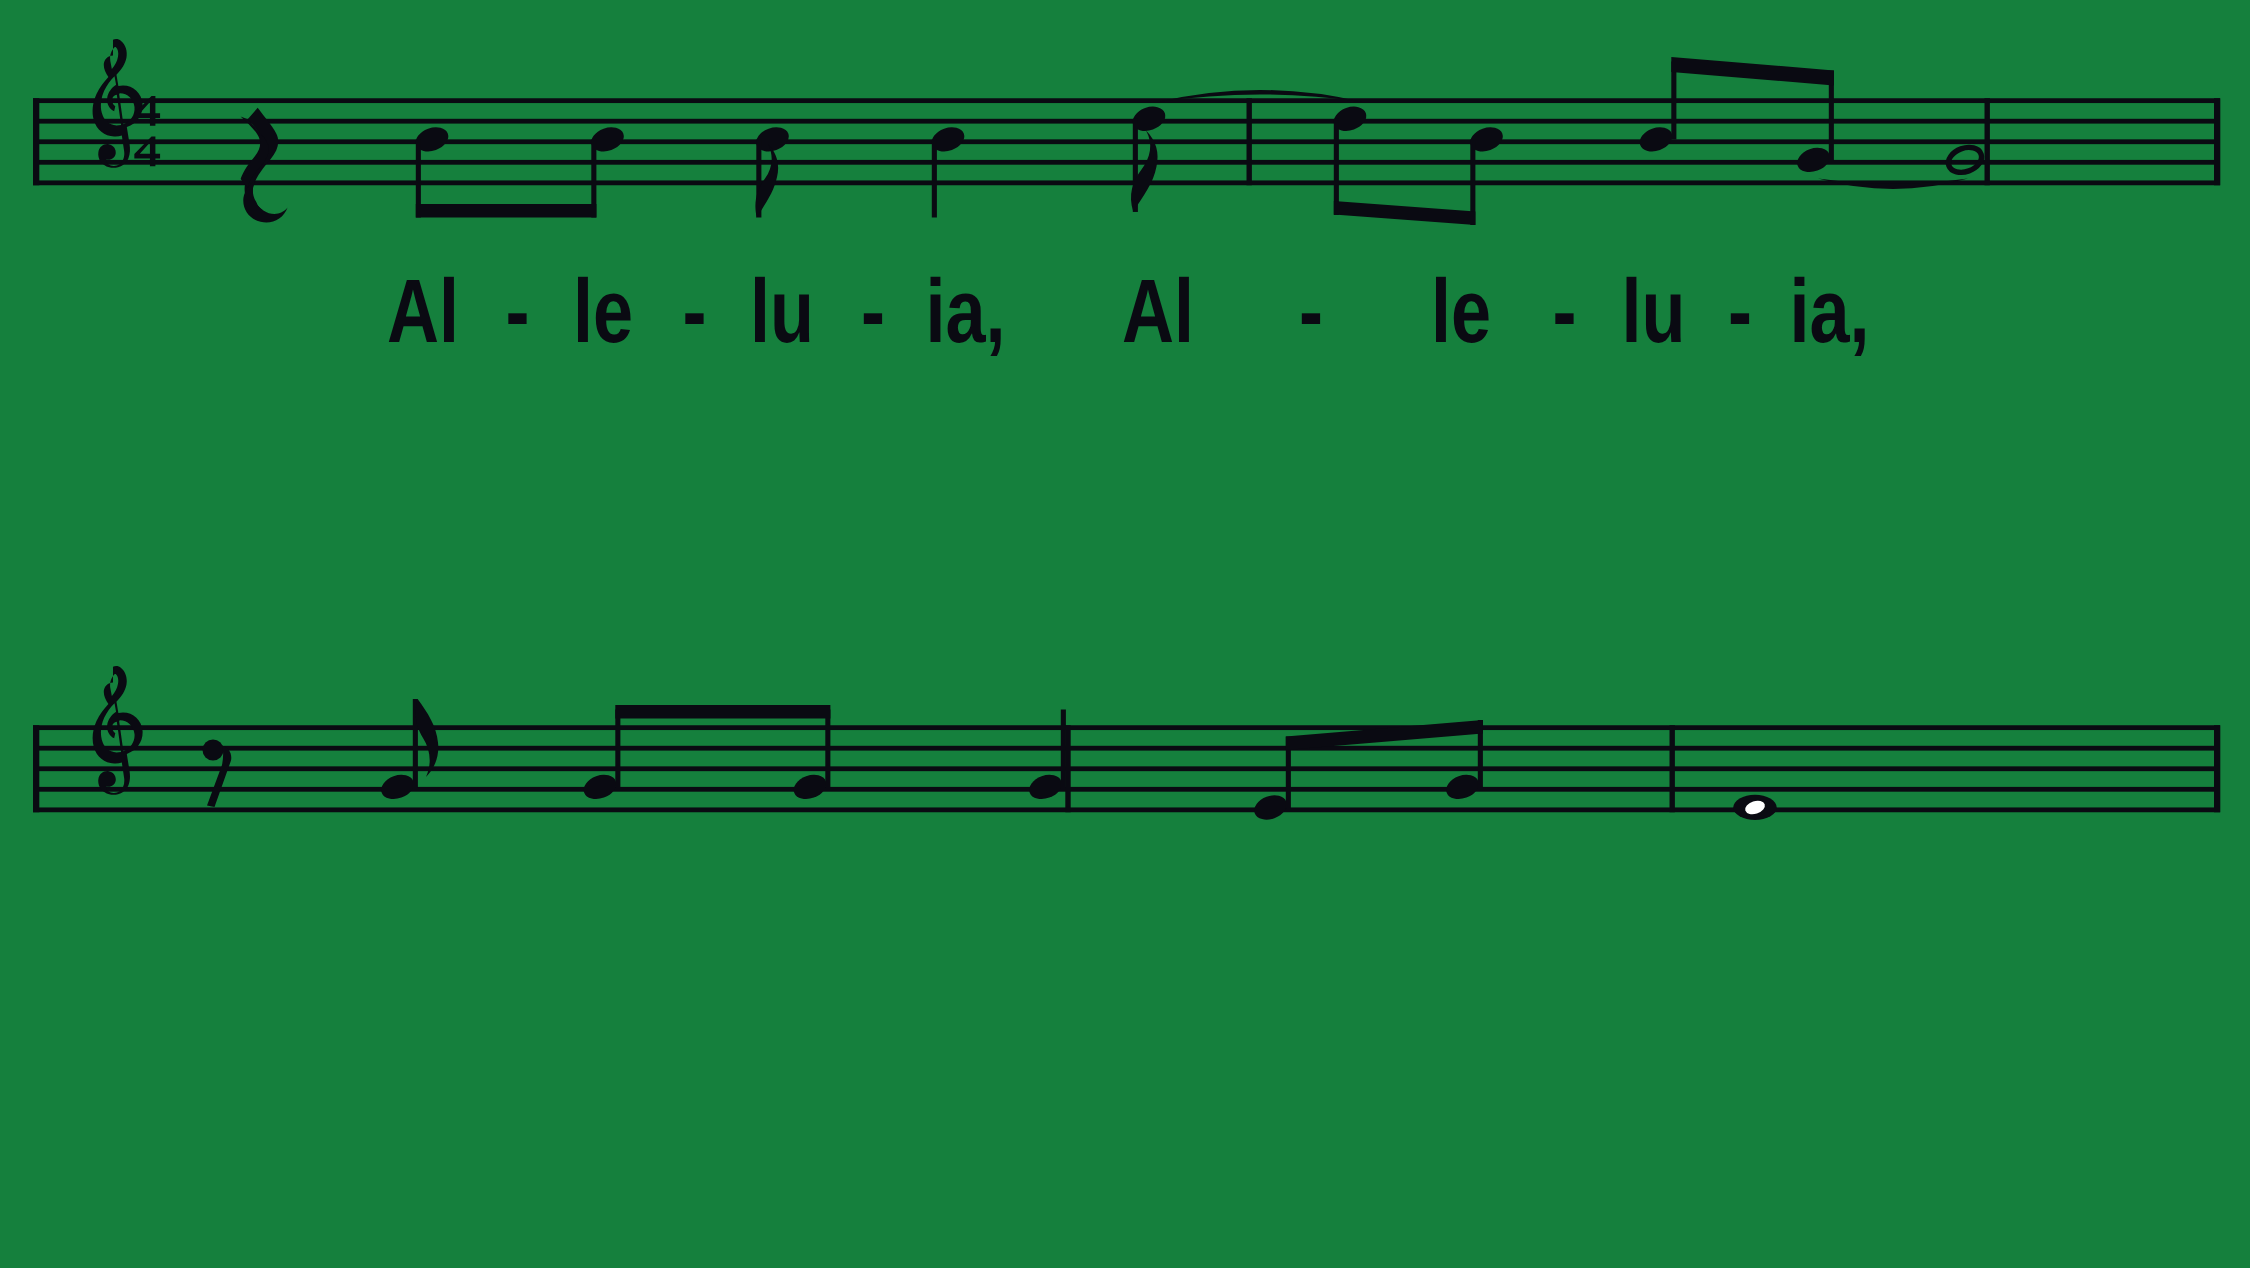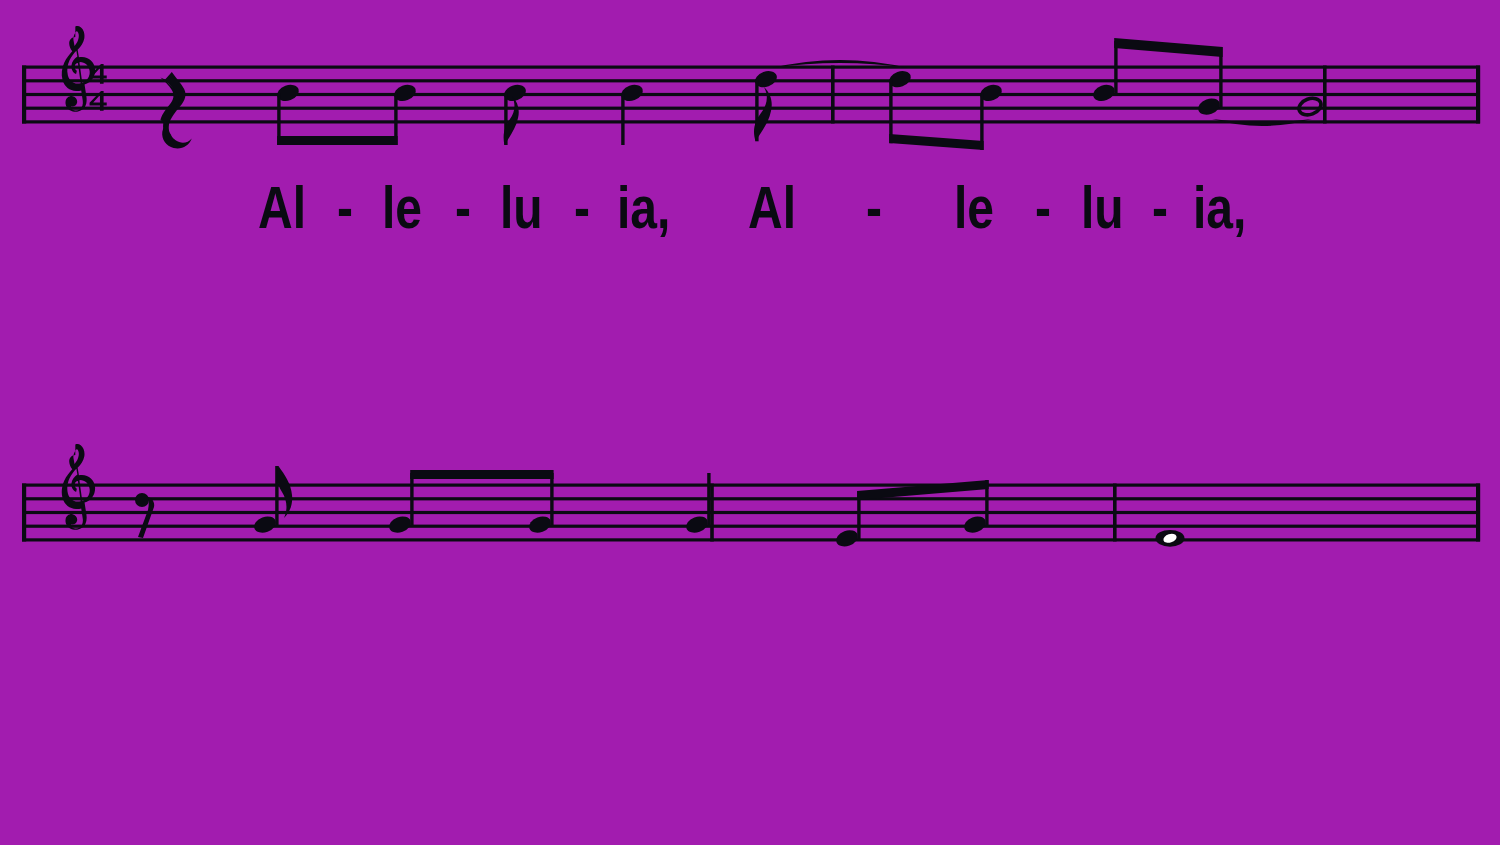--- a/index.html
+++ b/index.html
@@ -10,21 +10,21 @@
   body {
     width: 1500px;
     height: 845px;
     overflow: hidden;
     font-family: "Liberation Sans", sans-serif;
   }
   #sheet {
     position: relative;
     width: 1500px;
     height: 845px;
-    background: #a21caf;
+    background: #15803d;
   }
   .system {
     position: absolute;
     left: 0;
     width: 1500px;
   }
   #system-1 { top: 0; height: 300px; }
   #system-2 { top: 418px; height: 300px; }
 
   .staff-svg {

